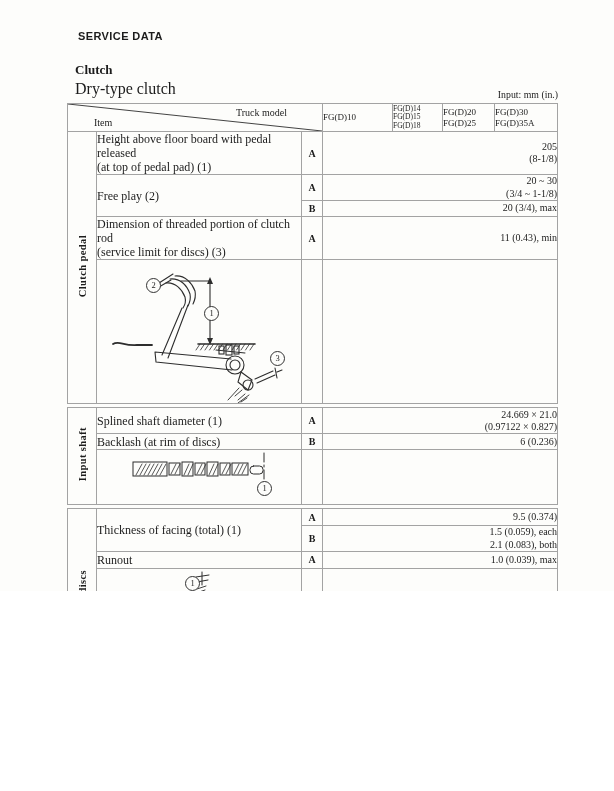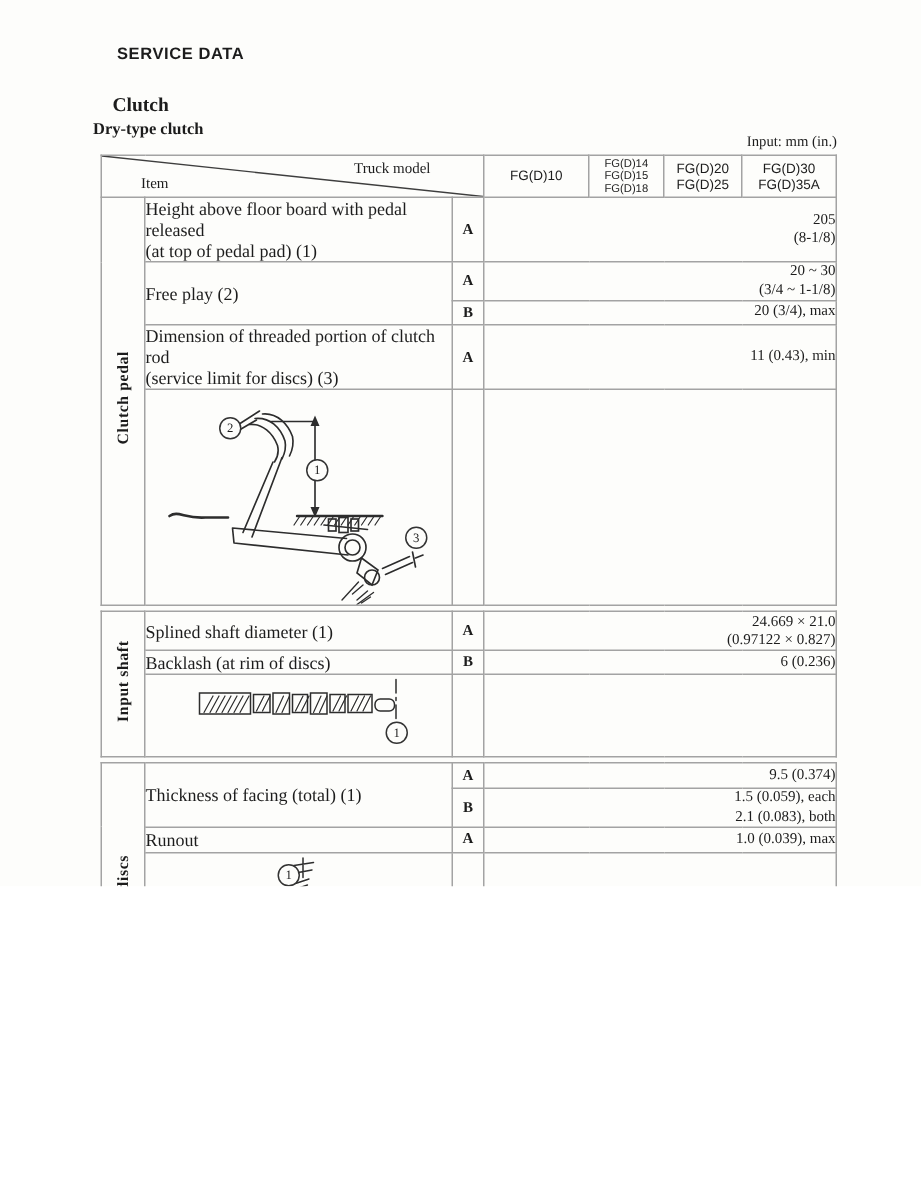--- a/index.html
+++ b/index.html
@@ -8,21 +8,21 @@
     background:#fdfdfb; color:#1c1c1c;
     font-family:"Liberation Serif", serif;
     overflow:hidden;
   }
   .service-data {
     position:absolute; left:78px; top:30px;
     font-family:"Liberation Sans", sans-serif;
     font-weight:bold; font-size:11px; letter-spacing:0.4px;
   }
   .doc-title { position:absolute; left:75px; top:62px; font-weight:bold; font-size:13px; }
-  .doc-subtitle { position:absolute; left:62px; top:80px; font-weight:bold; font-size:11px; }
+  .doc-subtitle { position:absolute; left:75px; top:80px; font-weight:normal; font-size:16px; }
   .legend { position:absolute; left:352px; top:71px; font-size:9.8px; }
   .legend .lb { margin-left:15px; }
   .unit { position:absolute; right:56px; top:89px; font-size:9.8px; }
   .pagenum { position:absolute; left:71px; top:748px; font-size:11px; font-weight:bold; }
 
   .tablewrap { position:absolute; left:67px; top:103px; width:492px; }
   table.spec { border-collapse:collapse; table-layout:fixed; width:491px; }
   table.spec.gap { margin-top:3px; }
   table.spec td { border:1px solid #a3a3a3; vertical-align:middle; padding:0; }
 
@@ -32,21 +32,21 @@
   tr.h25 { height:25px; } tr.h144{ height:144px; }
   tr.h26 { height:26px; } tr.h55 { height:55px; }
   tr.h17 { height:17px; } tr.h127{ height:127px; }
 
   .corner { position:relative; }
   .corner svg { position:absolute; left:0; top:0; width:100%; height:100%; display:block; }
   .corner .tm { position:absolute; top:3px; left:168px; font-size:10px; }
   .corner .it { position:absolute; bottom:3px; left:26px; font-size:10px; }
 
   .mh {
-    text-align:center; font-family:Liberation Sans, sans-serif;
+    font-family:Liberation Serif, serif;
     font-size:9px; line-height:1.18; white-space:pre-line;
   }
   .mh.small { font-size:7.5px; line-height:1.12; }
 
   .grp { text-align:center; }
   .vert {
     display:inline-block; writing-mode:vertical-rl; transform:rotate(180deg);
     font-weight:bold; font-size:10.5px; letter-spacing:0.4px; white-space:nowrap;
   }
   .item { padding:1px 4px 1px 6px; font-size:12px; line-height:1.18; white-space:pre-line; }

